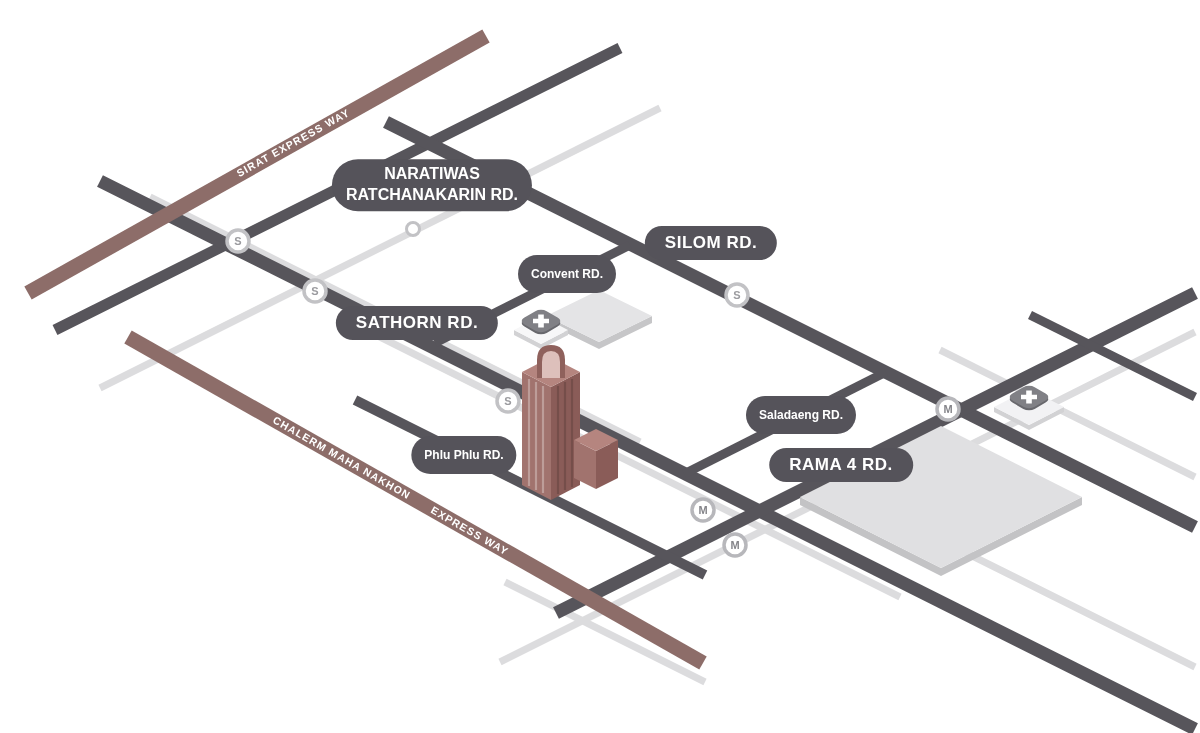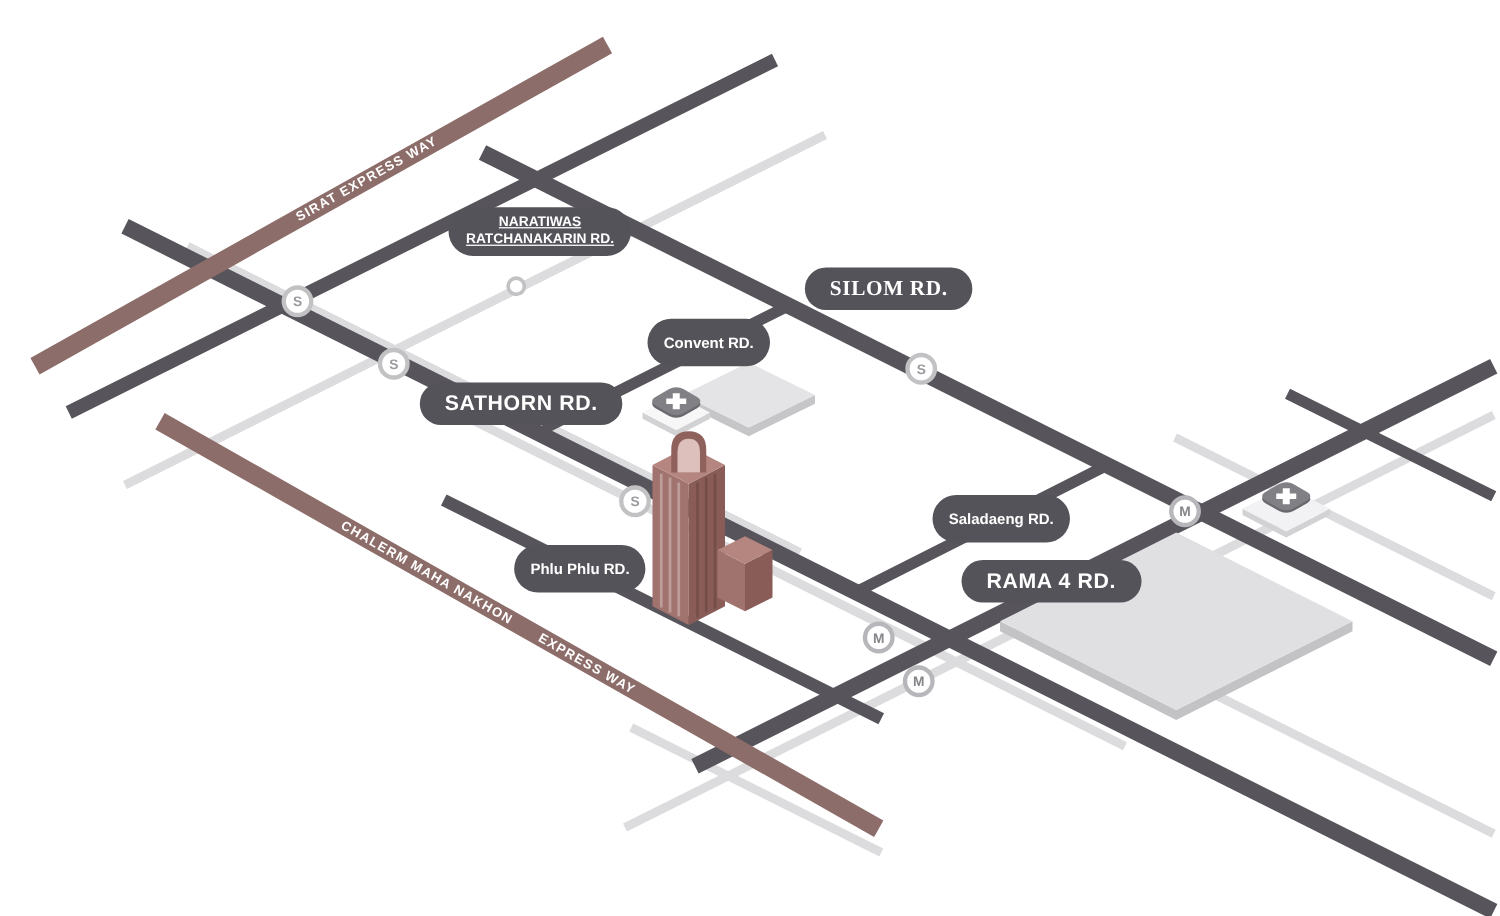--- a/index.html
+++ b/index.html
@@ -12,21 +12,21 @@
   .xw-label{fill:#ffffff;font-size:10.5px;font-weight:bold;letter-spacing:1.1px;text-anchor:middle;}
   .st-glyph{fill:#9b9b9f;font-size:11px;font-weight:bold;text-anchor:middle;}
   .st-glyph.m{fill:#85858a;}
   .pill{
     position:absolute;transform:translate(-50%,-50%);
     background:#55535a;color:#ffffff;font-weight:bold;white-space:nowrap;
     text-align:center;border-radius:30px;z-index:5;
   }
   .pill-lg{font-size:17px;padding:7px 20px;letter-spacing:.5px;}
   .pill-sm{font-size:12px;padding:12px 13px;}
-  .pill-2line{font-size:11px;padding:5px 14px;line-height:1.3;text-decoration:underline;}
+  .pill-2line{font-size:16px;padding:5px 14px;line-height:1.3;}
   .pill-2line span{display:block;}
 </style>
 </head>
 <body>
 
 <div class="stage">
 
 <svg width="1200" height="733" viewBox="0 0 1200 733">
 
   <g stroke="#dcdcde" stroke-width="7">
@@ -144,20 +144,20 @@
       <circle r="11" fill="#ffffff" stroke="#b7b7bb" stroke-width="3.5"></circle>
       <text class="st-glyph m" dy="4">M</text>
     </g>
   </g>
 </svg>
 
 <div class="pill pill-2line" style="left:432px;top:185px;">
   <span>NARATIWAS</span>
   <span>RATCHANAKARIN RD.</span>
 </div>
-<div class="pill pill-lg" style="left:711px;top:231px;font-family:Liberation Serif, serif;">SILOM RD.</div>
+<div class="pill pill-lg" style="left:711px;top:243px;">SILOM RD.</div>
 <div class="pill pill-sm" style="left:567px;top:274px;">Convent RD.</div>
 <div class="pill pill-lg" style="left:417px;top:323px;">SATHORN RD.</div>
 <div class="pill pill-sm" style="left:801px;top:415px;text-align:right;">Saladaeng RD.</div>
 <div class="pill pill-sm" style="left:464px;top:455px;">Phlu Phlu RD.</div>
 <div class="pill pill-lg" style="left:841px;top:465px;">RAMA 4 RD.</div>
 
 </div>
 
 </body></html>

